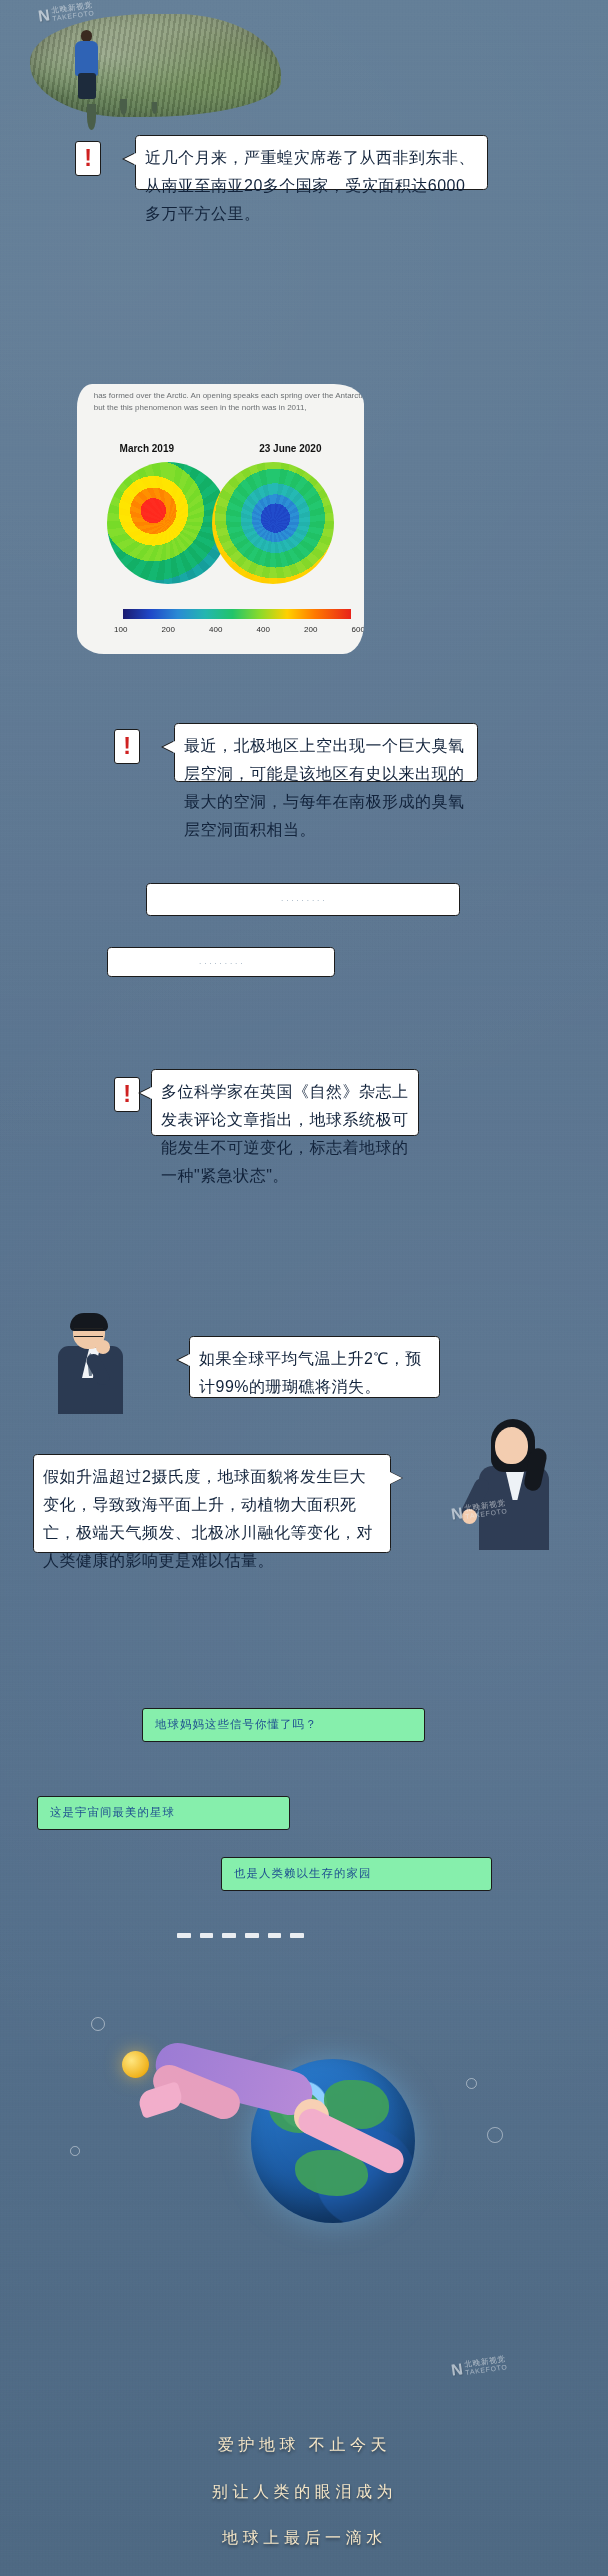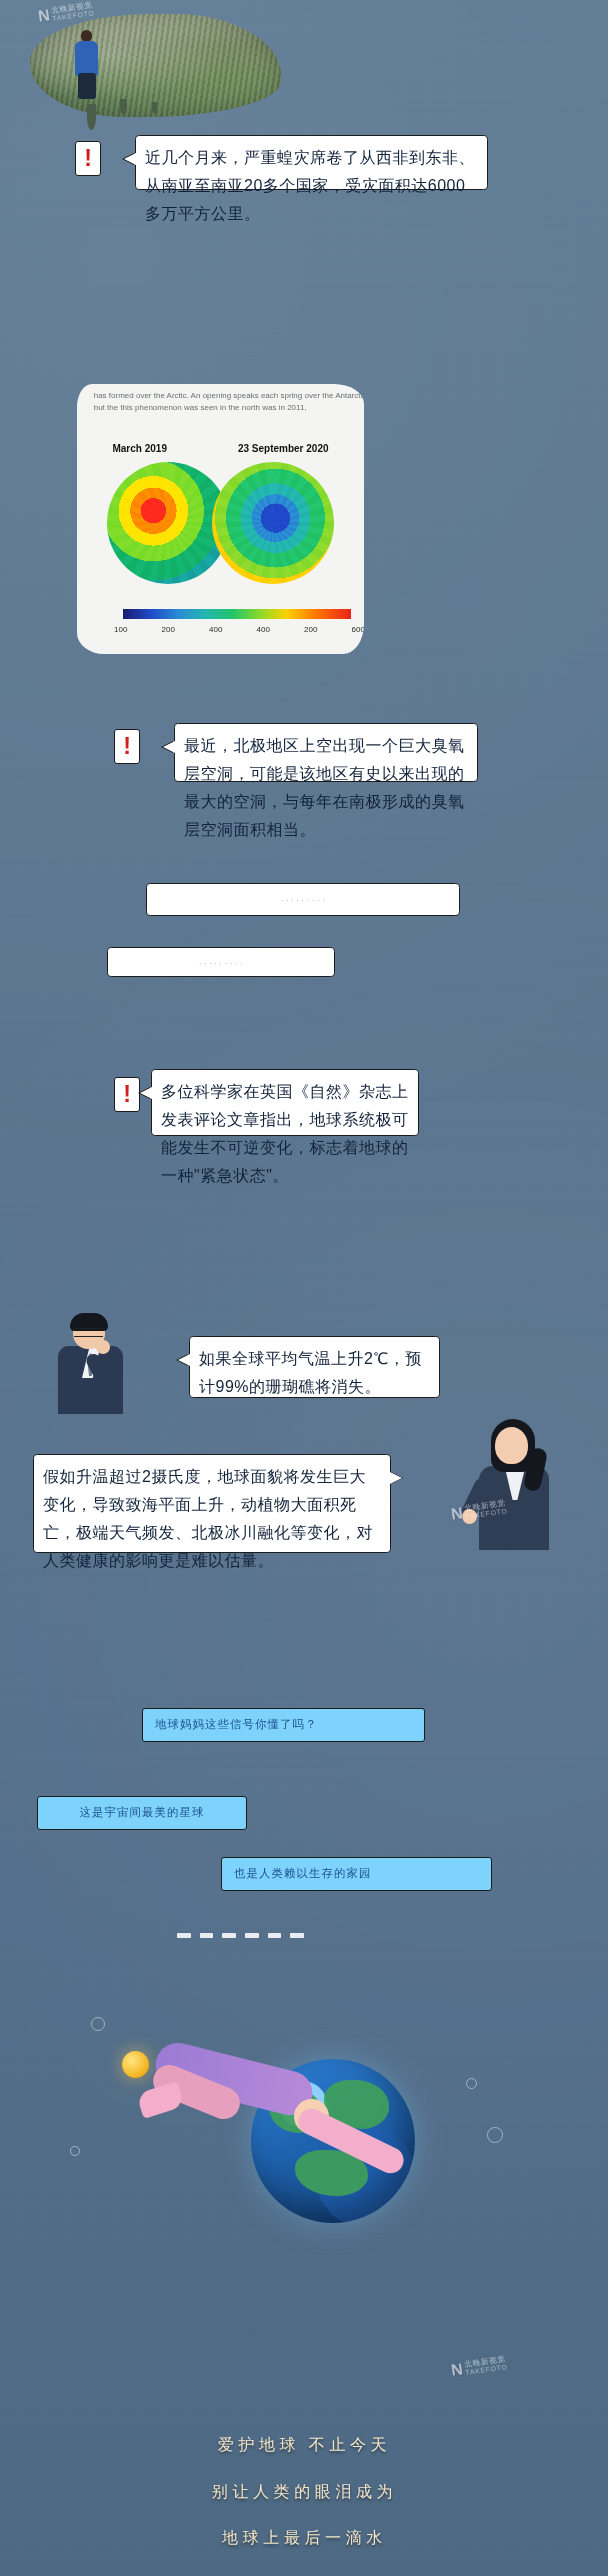--- a/index.html
+++ b/index.html
@@ -402,21 +402,21 @@
     color: #f6e7c8;
     font-size: 16px;
     letter-spacing: 4.6px;
     text-shadow: 0 1.5px 3px rgba(0,0,0,0.45);
     font-family: "Liberation Serif", serif;
   }
 
   
   .msg {
     position: absolute;
-    background: #7dd3fc;
+    background: #86efac;
     border: 1.5px solid #1b1b1b;
     border-radius: 3px;
     padding: 8.4px 12px;
     color: #1d4e8f;
     font-size: 11.4px;
     letter-spacing: 1.1px;
     box-sizing: border-box;
   }
 </style>
 </head>
@@ -447,21 +447,21 @@
 <div class="excl" style="left:75px; top:141px;">!</div>
 <div class="bubble" style="left:135px; top:135px; width:353px; height:55px;">
   <span class="tail left"></span>
   <span>近几个月来，严重蝗灾席卷了从西非到东非、从南亚至南亚20多个国家，受灾面积达6000多万平方公里。</span>
 </div>
 
 <div class="ozone-panel">
   <div class="caption">has formed over the Arctic. An opening speaks each spring over the Antarctic, but the this phenomenon was seen in the north was in 2011,</div>
   <div class="ozone-labels">
     <span>March 2019</span>
-    <span>23 September 2020</span>
+    <span>23 June 2020</span>
   </div>
   <div class="globe left"></div>
   <div class="globe right"></div>
   <div class="colorbar"></div>
   <div class="cb-ticks">
     <span>100</span>
     <span>200</span>
     <span>400</span>
     <span>400</span>
     <span>200</span>
@@ -522,21 +522,21 @@
   <span class="wm-badge">N</span>
   <span class="wm-txt">
     <span class="wm-cn">北晚新视觉</span>
     <span class="wm-en">TAKEFOTO</span>
   </span>
 </div>
 
 <div class="msg" style="left:142px; top:1708px; width:283px;">
   <span>地球妈妈这些信号你懂了吗？</span>
 </div>
-<div class="msg" style="left:37px; top:1796px; width:210px;text-align:center;">
+<div class="msg" style="left:37px; top:1796px; width:253px;">
   <span>这是宇宙间最美的星球</span>
 </div>
 <div class="msg" style="left:221px; top:1857px; width:271px;">
   <span>也是人类赖以生存的家园</span>
 </div>
 
 <div class="dashes">
   <span></span>
   <span></span>
   <span></span>

